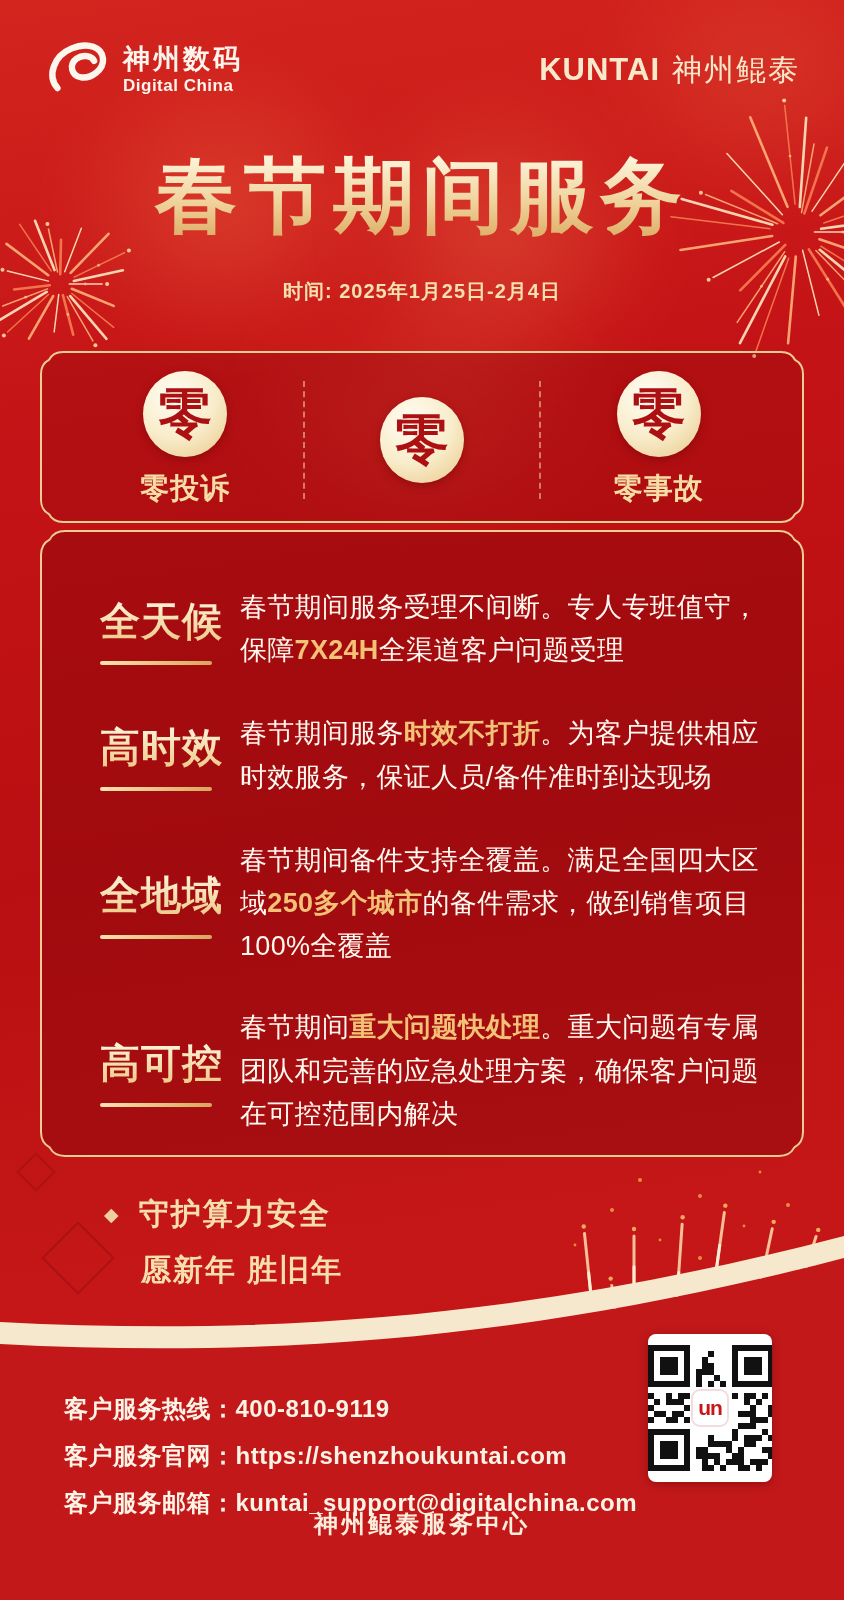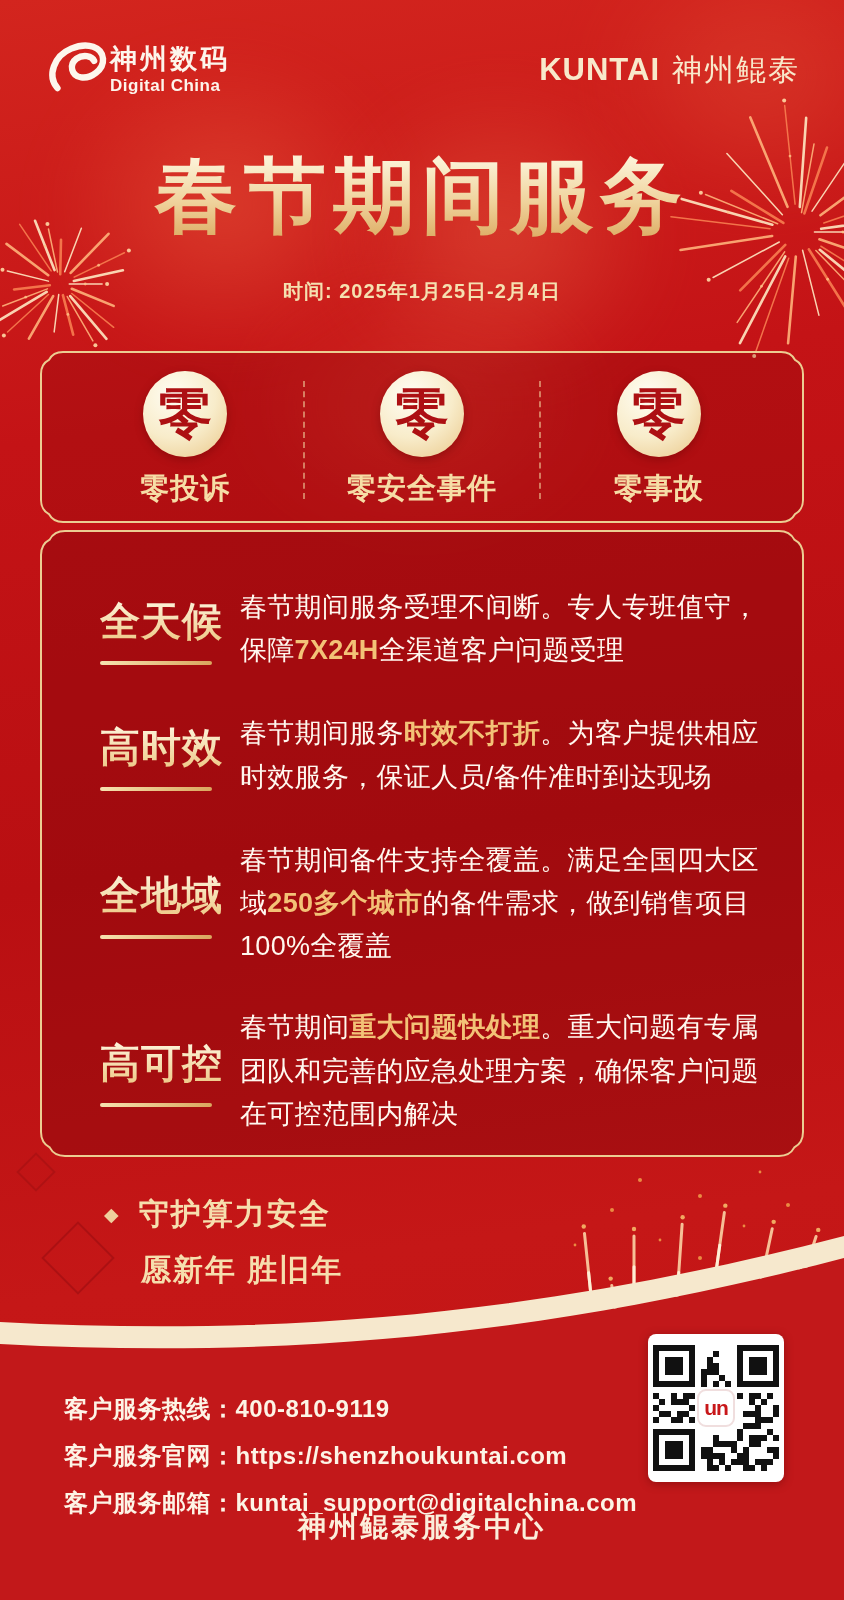--- a/index.html
+++ b/index.html
@@ -16,21 +16,21 @@
   .g4{left:-90px;top:1370px;width:430px;height:310px;background:radial-gradient(closest-side,#e24a2e,rgba(226,74,46,0));opacity:.4;filter:blur(42px);}
   .g5{left:230px;top:270px;width:380px;height:270px;background:radial-gradient(closest-side,#e55a3e,rgba(229,90,62,0));opacity:.28;filter:blur(36px);}
 
   .diamond{position:absolute;border:2px solid rgba(155,14,16,.6);transform:rotate(45deg);z-index:1;}
   .dm1{left:52px;top:1232px;width:52px;height:52px;}
   .dm2{left:22px;top:1158px;width:28px;height:28px;opacity:.8;}
 
   #fx{position:absolute;left:0;top:0;z-index:2;pointer-events:none;}
 
   
-  .dc-logo{position:absolute;left:44px;top:40px;display:flex;align-items:center;z-index:5;color:#fdf5ec;}
+  .dc-logo{position:absolute;left:44px;top:40px;display:flex;align-items:center;gap:13px;z-index:5;color:#fdf5ec;}
   .dc-text .cn{font-size:27px;font-weight:700;letter-spacing:3px;line-height:1.15;}
   .dc-text .en{font-size:17px;font-weight:700;letter-spacing:.5px;}
   .kt-logo{position:absolute;right:44px;top:50px;display:flex;align-items:baseline;gap:12px;z-index:5;color:#f8e9cb;}
   .kt-logo .en{font-size:31px;font-weight:800;letter-spacing:1px;}
   .kt-logo .cn{font-size:30px;font-weight:400;letter-spacing:2px;}
 
   
   .hero-title{
     position:absolute;top:142px;left:0;width:100%;text-align:center;z-index:5;
     font-family:"Liberation Serif","DejaVu Serif",serif;font-weight:700;font-size:82px;letter-spacing:7px;
@@ -68,27 +68,27 @@
   .slogan-bullet{font-size:19px;color:#efcf9c;}
   .slogan-l2{margin-left:37px;margin-top:15px;font-size:30px;font-weight:600;letter-spacing:2px;}
 
   #band{position:absolute;left:0;top:1200px;z-index:4;}
 
   .contact{position:absolute;left:64px;top:1348px;z-index:6;color:#fdf4e6;margin-top:45px;}
   .contact-line{display:flex;align-items:baseline;margin-bottom:15px;font-size:24px;letter-spacing:.5px;}
   .contact-line .lab{font-weight:700;}
   .contact-line .val{font-weight:600;}
 
-  .qr-box{position:absolute;left:648px;top:1334px;width:136px;height:148px;z-index:6;
+  .qr-box{position:absolute;left:648px;top:1334px;width:124px;height:148px;z-index:6;
     background:#fff;border-radius:8px;display:flex;align-items:center;justify-content:center;
     box-shadow:0 2px 10px rgba(80,0,0,.4);}
   .qr-center{position:absolute;width:38px;height:38px;background:#fff;border:2px solid #f0dede;border-radius:9px;
     display:flex;align-items:center;justify-content:center;font-weight:800;font-size:21px;color:#c8171a;letter-spacing:-1px;}
   .footer-title{position:absolute;top:1508px;left:0;width:100%;text-align:center;z-index:6;
-    font-size:28px;font-weight:800;color:#fbeedb;letter-spacing:3px;}
+    font-size:24px;font-weight:800;color:#fbeedb;letter-spacing:3px;}
 </style>
 </head>
 <body>
 
 <div id="poster">
 
   <div class="glow g1"></div>
   <div class="glow g2"></div>
   <div class="glow g3"></div>
   <div class="glow g4"></div>
@@ -237,21 +237,20 @@
       <div class="zero-badge">
           <span>零</span>
         </div>
       <div class="zero-label">零投诉</div>
     </div>
     <div class="zero-div"></div>
     <div class="zero-col">
       <div class="zero-badge">
           <span>零</span>
         </div>
-      <div class="zero-label">零安全事件</div>
     </div>
     <div class="zero-div"></div>
     <div class="zero-col">
       <div class="zero-badge">
           <span>零</span>
         </div>
       <div class="zero-label">零事故</div>
     </div>
   </div>
 

